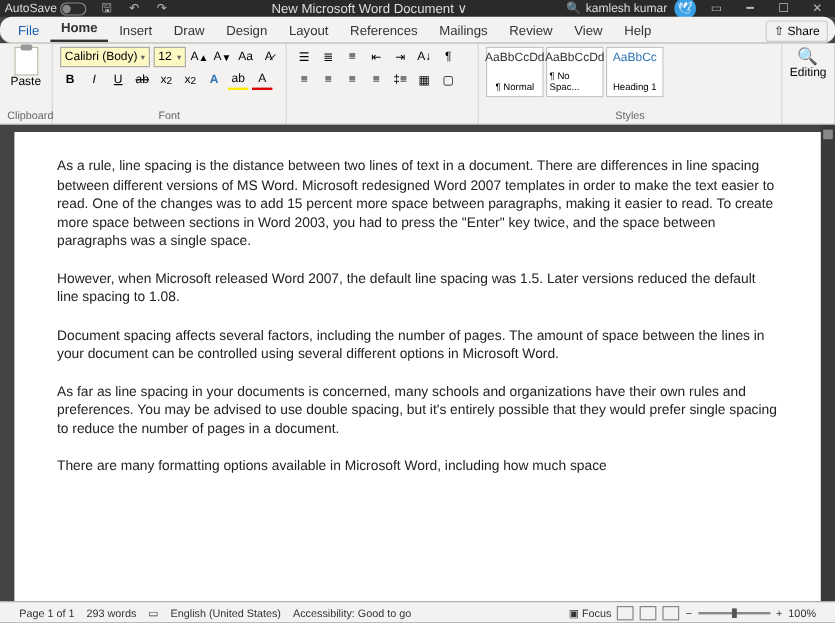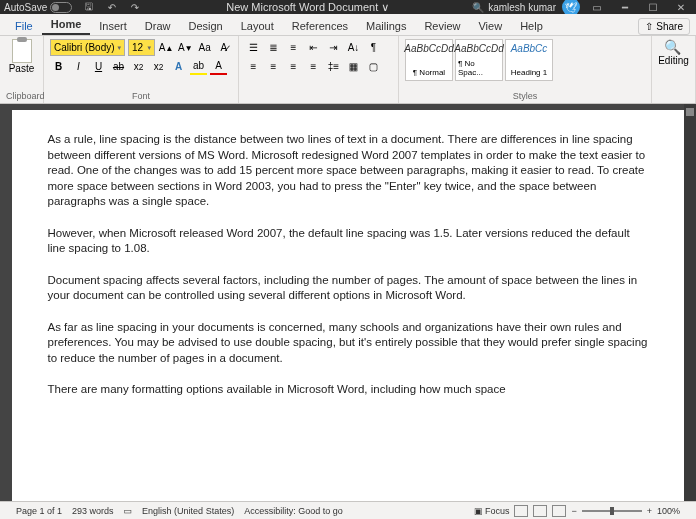--- a/index.html
+++ b/index.html
@@ -8,50 +8,50 @@
 .titlebar .autosave { display: flex; align-items: center; gap: 3px; }
 .titlebar .toggle { width: 22px; height: 11px; border: 1px solid #888; border-radius: 6px; position: relative; }
 .titlebar .toggle::after { content: ""; position: absolute; width: 7px; height: 7px; background: #888; border-radius: 50%; left: 1px; top: 1px; }
 .titlebar .qat { display: flex; gap: 6px; margin-left: 8px; }
 .titlebar .qat span { opacity: .8; }
 .titlebar .doctitle { flex: 1; text-align: center; font-size: 11px; }
 .titlebar .right { display: flex; align-items: center; gap: 6px; }
 .titlebar .search { width: 10px; opacity: .7; }
 .titlebar .avatar { width: 18px; height: 18px; background: #3aa0e6; border-radius: 50%; display: flex; align-items: center; justify-content: center; font-size: 10px; color: #fff; }
 .titlebar .winbtn { width: 22px; text-align: center; opacity: .8; }
-.tabs { height: 22px; background: #f3f2f1; display: flex; align-items: flex-end; font-size: 11px; padding: 0 6px; border-bottom: 1px solid #d0cfce; }
+.tabs { height: 22px; background: #f3f2f1; display: flex; align-items: flex-end; font-size: 11px; padding: 0 6px; border-bottom: 1px solid #d0cfce; border-radius: 10px; }
 .tabs .tab { padding: 3px 9px; color: #333; cursor: pointer; }
 .tabs .tab.active { border-bottom: 2px solid #333; font-weight: 600; margin-top: 37px; }
 .tabs .file { color: #1a5fb4; }
 .tabs .share { margin-left: auto; display: flex; align-items: center; gap: 3px; padding: 2px 6px; border: 1px solid #ccc; border-radius: 3px; font-size: 10px; }
 .ribbon { height: 68px; background: #f3f2f1; display: flex; border-bottom: 1px solid #c8c6c4; font-size: 10px; }
 .group { border-right: 1px solid #d8d6d4; padding: 3px 6px 2px; display: flex; flex-direction: column; justify-content: space-between; }
 .group .label { text-align: center; color: #666; font-size: 9px; }
 .group .ctrls { display: flex; flex-direction: column; gap: 2px; }
 .clip { width: 44px; }
 .clip .paste { display: flex; flex-direction: column; align-items: center; }
 .clip .paste-icon { width: 20px; height: 24px; background: #fff; border: 1px solid #bba; position: relative; }
 .clip .paste-icon::before { content: ""; position: absolute; top: -3px; left: 4px; width: 10px; height: 5px; background: #999; border-radius: 2px; }
 .fontgrp { width: 195px; }
 .row { display: flex; align-items: center; gap: 3px; }
-.sel { border: 1px solid #ababab; background: #fde047; padding: 1px 3px; font-size: 10px; height: 17px; display: flex; align-items: center; }
+.sel { border: 1px solid #ababab; background: #fef9c3; padding: 1px 3px; font-size: 10px; height: 17px; display: flex; align-items: center; }
 .fontname { width: 78px; justify-content: space-between; }
 .fontsize { width: 28px; justify-content: space-between; }
 .chev { font-size: 7px; color: #666; }
 .btn { width: 17px; height: 17px; display: flex; align-items: center; justify-content: center; cursor: pointer; }
 .btn.b { font-weight: bold; }
 .btn.i { font-style: italic; }
 .btn.u { text-decoration: underline; }
 .btn.s { text-decoration: line-through; }
 .colorbar { border-bottom: 2px solid; }
 .paragrp { width: 160px; }
 .stylesgrp { flex: 1; }
 .styletiles { display: flex; gap: 2px; }
 .styletile { width: 48px; height: 42px; border: 1px solid #c8c6c4; background: #fff; display: flex; flex-direction: column; align-items: center; justify-content: space-between; padding: 3px 2px; font-size: 8px; cursor: pointer; }
-.styletile .prev { font-size: 10px; color: #333; font-style: italic; }
+.styletile .prev { font-size: 10px; color: #333; }
 .styletile.h .prev { color: #2e74b5; }
 .editgrp { width: 44px; }
 .editgrp .findicn { display: flex; flex-direction: column; align-items: center; }
 .docarea { flex: 1; background: #444; display: flex; justify-content: center; overflow: hidden; position: relative; }
 .page { width: 673px; background: #fff; margin-top: 6px; padding: 22px 36px; font-family: Calibri, Arial, sans-serif; font-size: 11.5px; color: #222; line-height: 1.35; }
 .page p { margin-bottom: 16px; }
 .scrollbar { position: absolute; right: 0; top: 0; width: 12px; height: 100%; background: #3a3a3a; }
 .scrollbar .thumb { position: absolute; top: 4px; left: 2px; width: 8px; height: 8px; background: #888; }
 .statusbar { height: 18px; background: #f3f2f1; border-top: 1px solid #c8c6c4; display: flex; align-items: center; font-size: 9px; color: #333; padding: 0 16px; gap: 10px; }
 .statusbar .right { margin-left: auto; display: flex; align-items: center; gap: 5px; }

